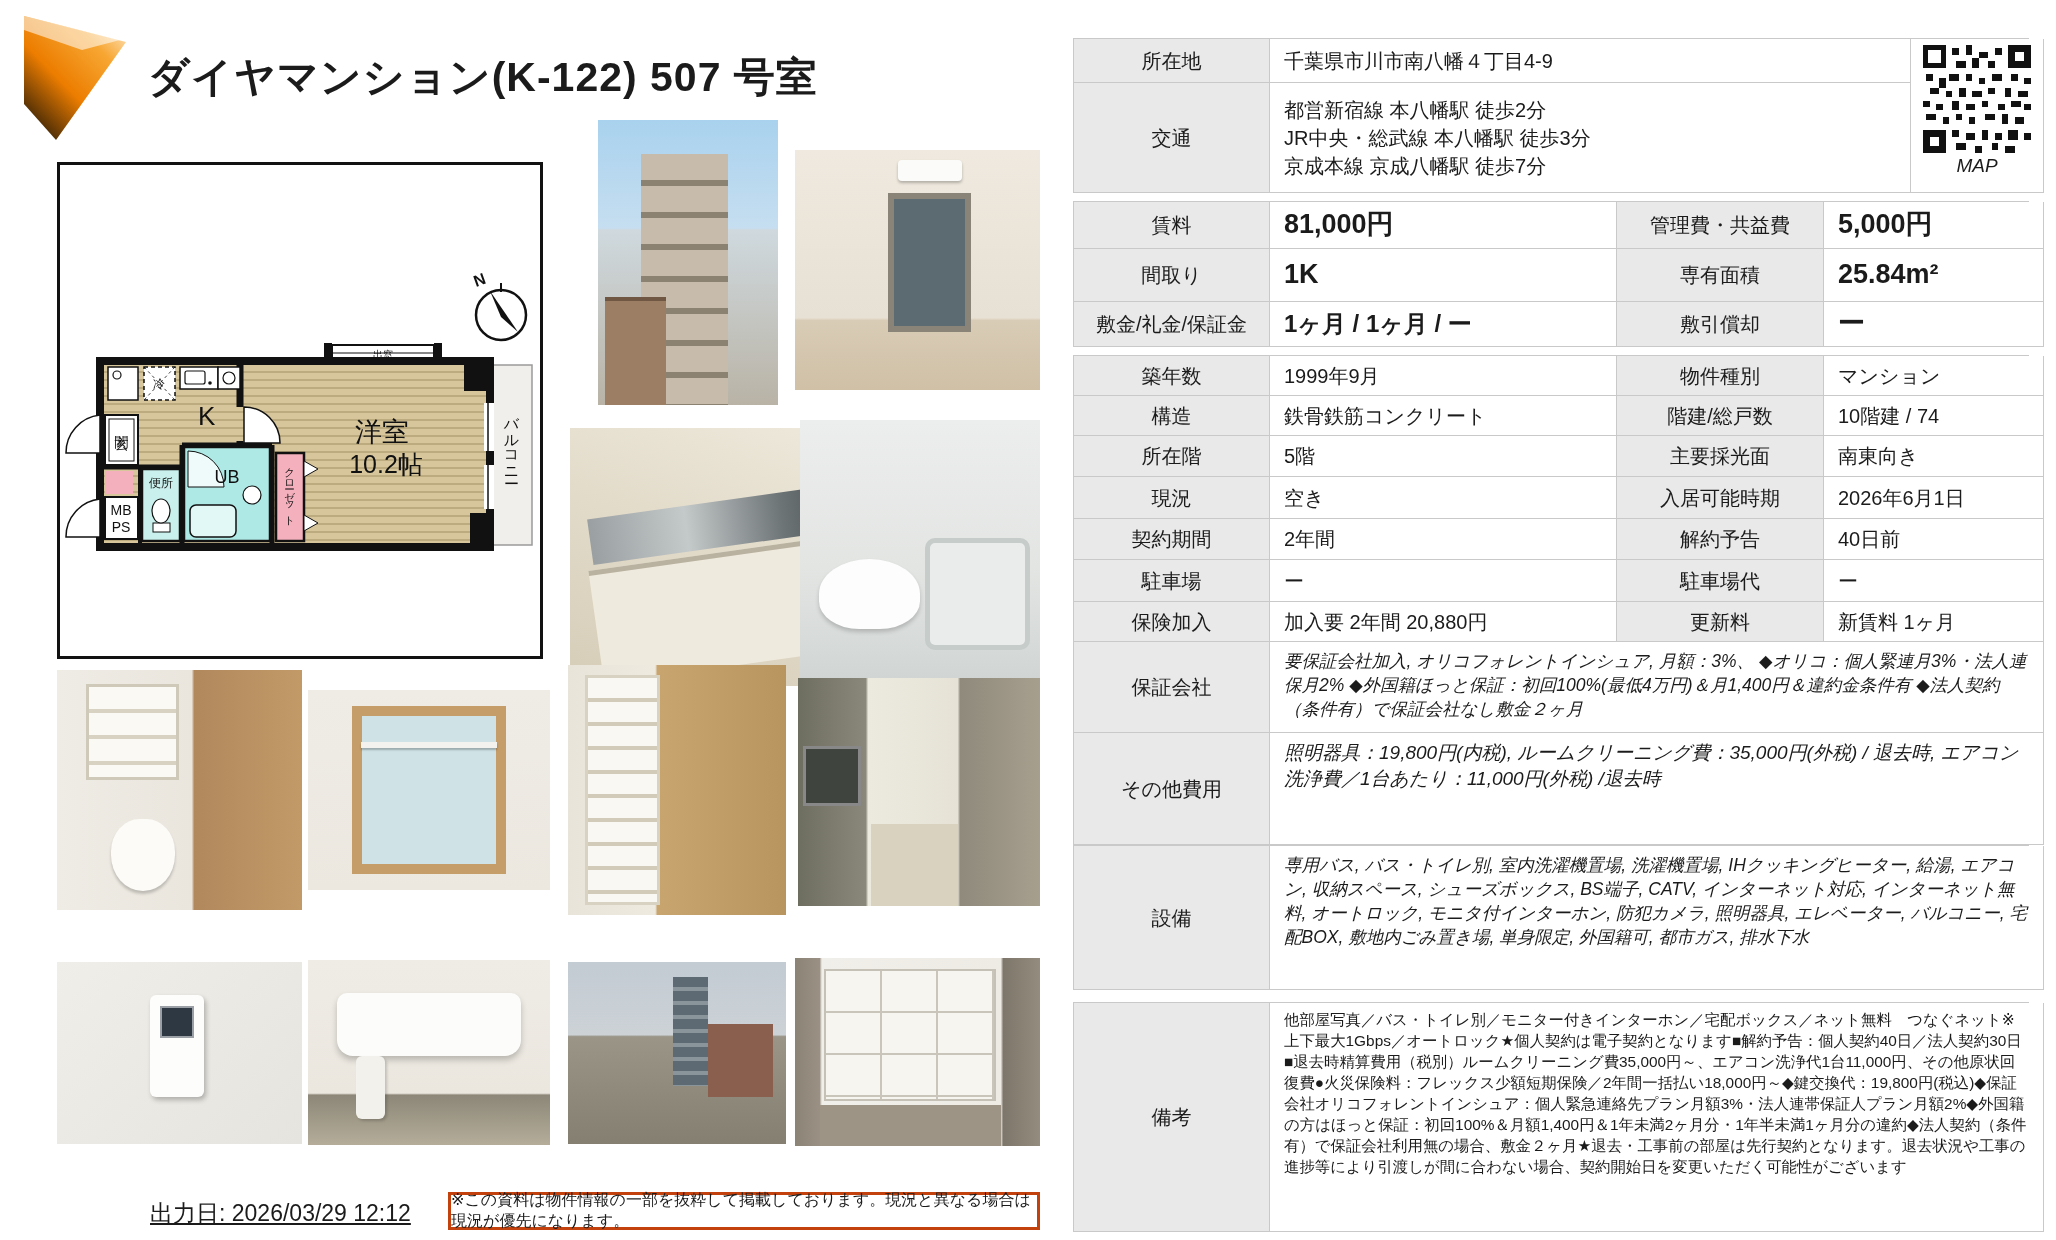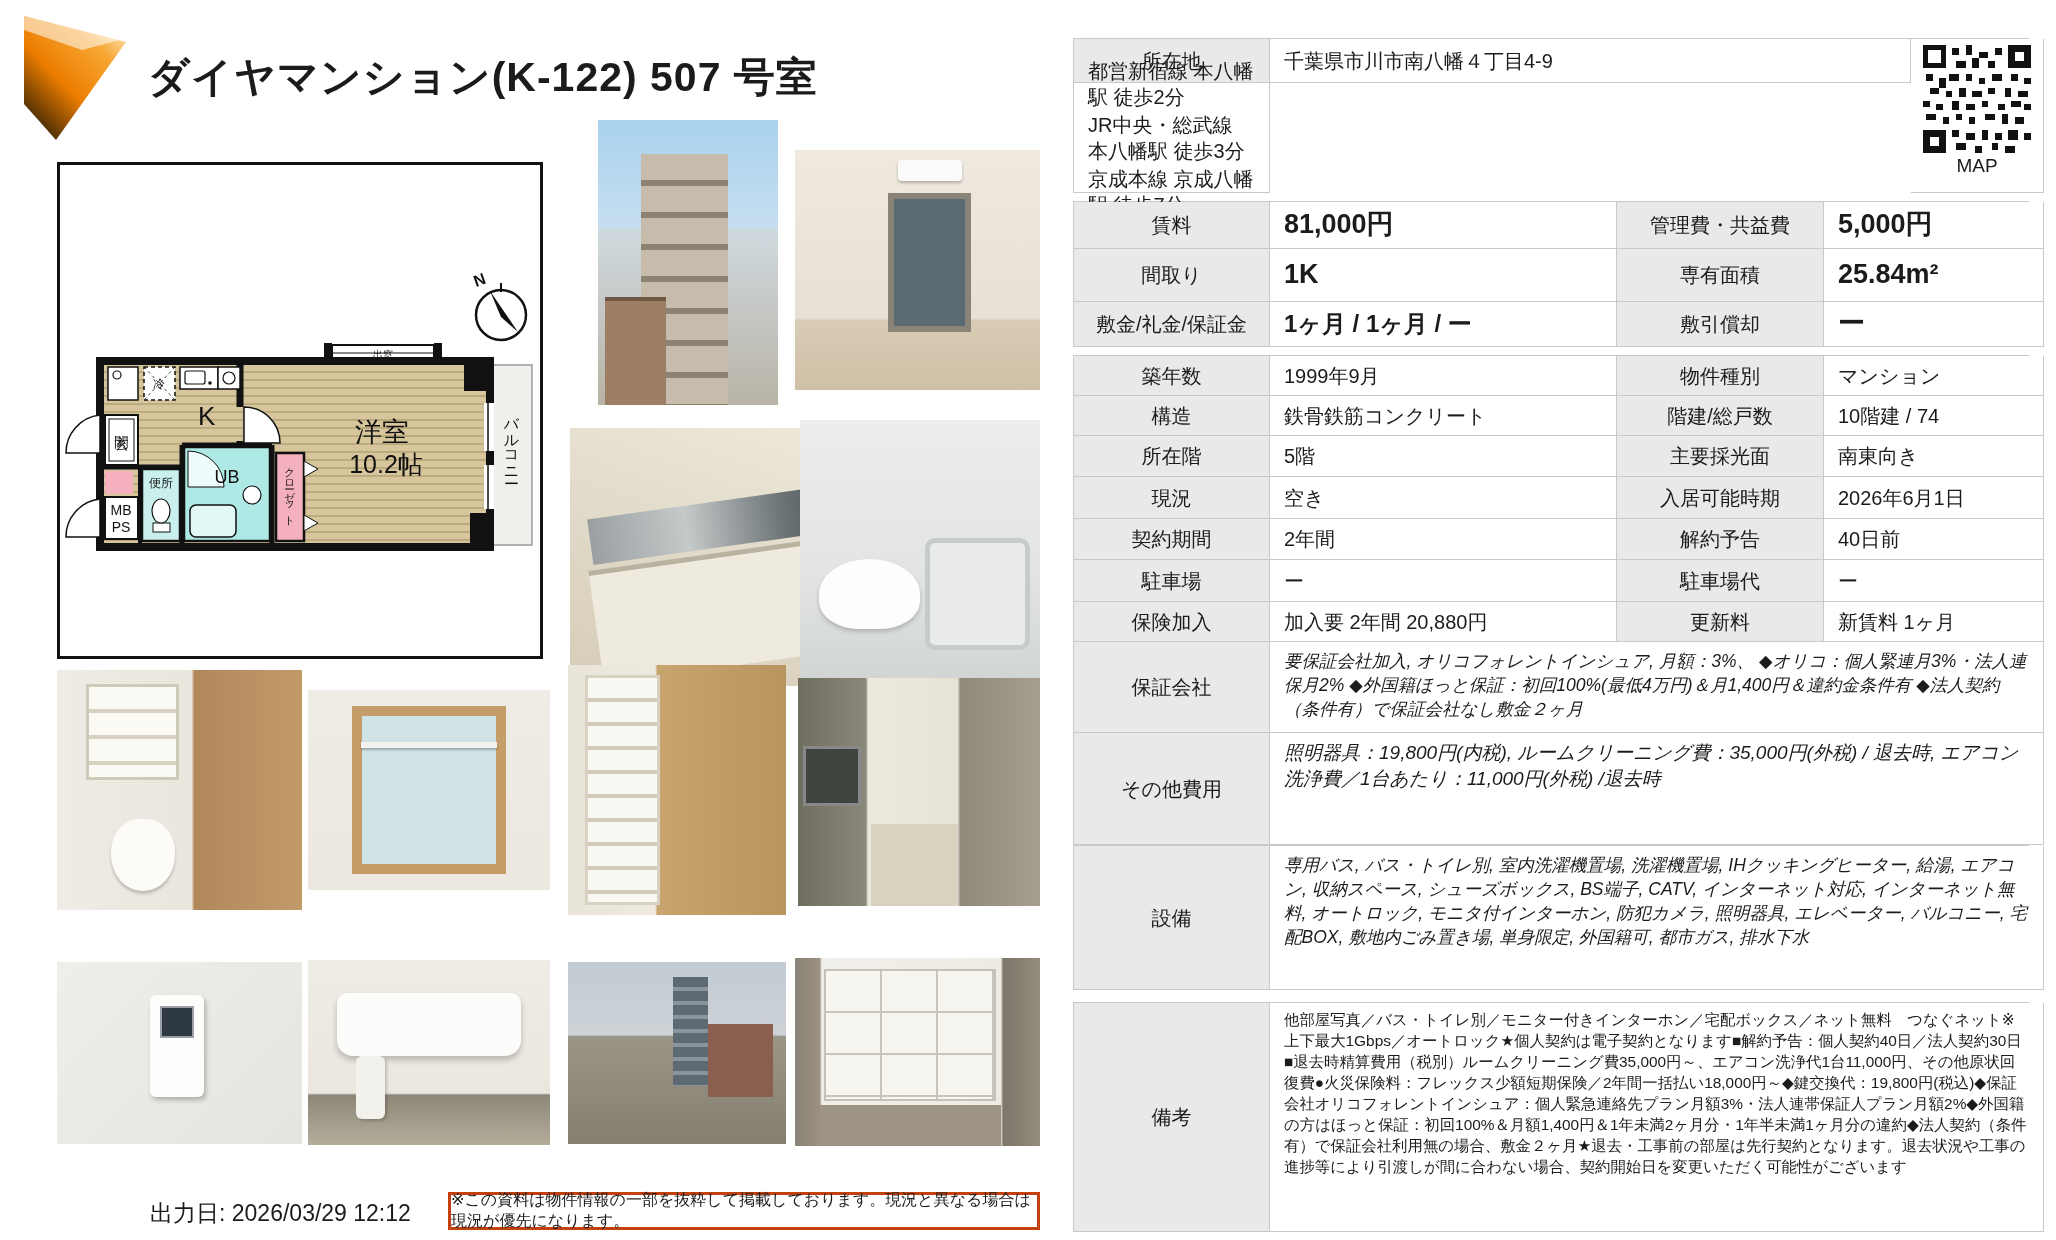--- a/index.html
+++ b/index.html
@@ -63,34 +63,34 @@
 
   
   .tbl{position:absolute; left:1057px; top:38px; width:972px;padding-left:16px;}
   .sec{display:grid; border-top:1px solid var(--line); border-left:1px solid var(--line);}
   .cell{border-right:1px solid var(--line); border-bottom:1px solid var(--line); display:flex; align-items:center; font-size:20px; line-height:1.3;}
   .lbl{background:var(--label-bg); justify-content:center; text-align:center; padding:2px 4px;}
   .val{background:#fff; padding:2px 14px;}
   .val.big{font-weight:bold; font-size:27px;}
   .val.top{align-items:flex-start; padding-top:7px; padding-bottom:7px;}
   .sec-a{grid-template-columns:196px 641px 133px; grid-template-rows:44px 110px; margin-bottom:8px;}
-  .qr-cell{grid-column:3; grid-row:1/3; background:#fff; flex-direction:column; justify-content:flex-start; padding-top:6px;}
+  .qr-cell{grid-column:3; grid-row:1/3; background:#fff; flex-direction:column; justify-content:flex-start; padding-top:6px;font-style:italic;}
   .qr-map-label{font-size:19px; margin-top:1px;}
   .access-lines{display:flex; flex-direction:column; gap:2px;}
   .sec-b{grid-template-columns:196px 347px 207px 220px; grid-template-rows:47px 53px 45px; margin-bottom:8px;}
   .sec-c{grid-template-columns:196px 347px 207px 220px; grid-template-rows:40px 40px 41px 42px 41px 42px 40px 91px 112px; }
   .sec-d{grid-template-columns:196px 774px; grid-template-rows:144px; margin-bottom:12px;}
   .sec-e{grid-template-columns:196px 774px; grid-template-rows:229px;}
   .span3{grid-column:2/5;}
   .small-text{font-size:17.5px; line-height:1.38;font-style:italic;}
   .notes-text{font-size:15.4px; line-height:1.36;}
   .wrap{display:block;}
 
   
-  .outdate{position:absolute; left:150px; top:1198px; font-size:23px;}
+  .outdate{position:absolute; left:150px; top:1198px; font-size:23px;text-decoration:underline;}
   .disclaimer{position:absolute; left:448px; top:1192px; width:592px; height:38px; border:3px solid #c2410c; background:#fff; display:flex; align-items:center; justify-content:center; font-size:16px;}
 </style>
 </head>
 <body>
 
 <div class="page">
 
   <div class="logo">
     <svg viewBox="0 0 114 124">
       <defs>
@@ -326,20 +326,21 @@
               <rect x="26" y="26" width="3" height="3"></rect>
               <rect x="31" y="27" width="2" height="2"></rect>
             <rect x="10" y="30" width="3" height="2"></rect>
               <rect x="16" y="31" width="2" height="2"></rect>
               <rect x="21" y="30" width="2" height="2"></rect>
               <rect x="25" y="31" width="3" height="2"></rect>
           </g>
         </svg>
         <div class="qr-map-label">MAP</div>
       </div>
+      <div class="cell lbl">交通</div>
       <div class="cell val">
         <div class="access-lines">
           <span class="wrap">都営新宿線 本八幡駅 徒歩2分</span>
           <span class="wrap">JR中央・総武線 本八幡駅 徒歩3分</span>
           <span class="wrap">京成本線 京成八幡駅 徒歩7分</span>
         </div>
       </div>
     </div>
 
     <div class="sec sec-b">

